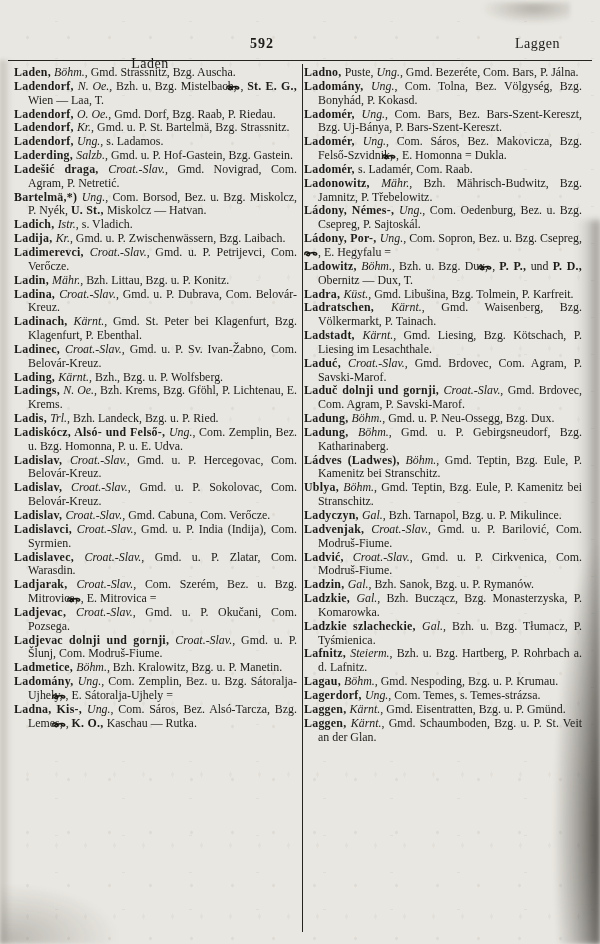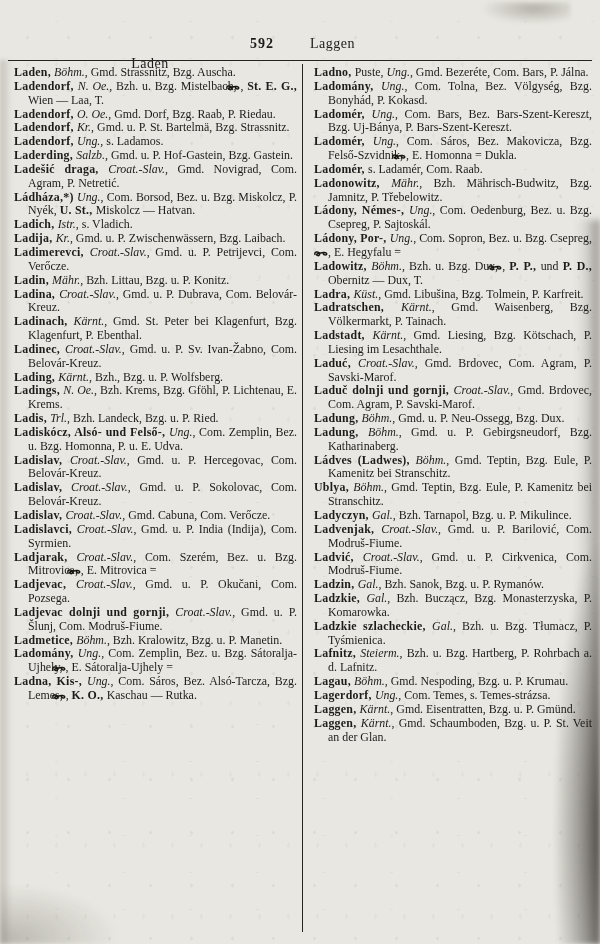--- a/index.html
+++ b/index.html
@@ -33,31 +33,31 @@
   .smudge-left{left:0;top:60px;bottom:0;width:12px;
     background:linear-gradient(to right, rgba(60,55,48,0.22), transparent);
     filter:blur(2px);}
   .smudge-bl{left:0;bottom:0;width:120px;height:60px;
     background:radial-gradient(ellipse at 10% 90%, rgba(60,55,48,0.25), transparent 70%);
     filter:blur(2px);}
 
   .header{position:absolute;top:36px;left:0;width:100%;height:18px;font-size:14px;}
   .h-left{position:absolute;left:0;width:300px;text-align:center;letter-spacing:0.5px;margin-top:20px;}
   .h-center{position:absolute;left:250px;width:100px;font-weight:bold;letter-spacing:1px;}
-  .h-right{position:absolute;left:310px;width:250px;text-align:left;letter-spacing:0.5px;}
+  .h-right{position:absolute;left:310px;width:250px;text-align:right;letter-spacing:0.5px;}
   .header-rule{position:absolute;top:60px;left:8px;right:8px;height:0;border-top:1.6px solid #26241f;}
   .col-divider{position:absolute;top:64px;bottom:12px;left:302px;width:0;border-left:1.2px solid #26241f;}
 
   .column{
     position:absolute;top:66px;
     font-size:11.9px;line-height:13.85px;
     text-align:justify;
   }
   .column-left{left:14px;width:283px;}
-  .column-right{left:314px;width:278px;}
+  .column-right{left:304px;width:278px;}
   .entry{margin:0;padding-left:14px;text-indent:-14px;}
   .entry b{letter-spacing:0.25px;}
   .entry .ph{display:inline-block;vertical-align:-1px;line-height:0;}
 
   .footnote{margin-top:10px;font-size:11px;}
   .footnote-rule{width:92px;border-top:1.1px solid #26241f;margin:0 0 4px 0;}
   .footnote-text{padding-left:22px;letter-spacing:0.3px;}
 </style>
 </head>
 <body>
@@ -76,36 +76,37 @@
     <div class="entries">
         <p class="entry"><b>Laden, </b><i>Böhm.</i><span>, Gmd. Strassnitz, Bzg. Auscha.</span></p>
         <p class="entry"><b>Ladendorf, </b><i>N. Oe.</i><span>, Bzh. u. Bzg. Mistelbach, </span><span class="ph"><svg width="14" height="8" viewBox="0 0 30 16" aria-hidden="true">
               <path d="M2 11 Q1 5 7 6 Q13 7 12 11 Q11 15 7 13 Q4 11 9 9 L20 7 Q26 6 27 9 Q28 13 23 12 Q19 11 21 8" fill="none" stroke="#17150f" stroke-width="3.2" stroke-linecap="round"></path>
             </svg></span><span>, </span><b>St. E. G., </b><span>Wien — Laa, T.</span></p>
         <p class="entry"><b>Ladendorf, </b><i>O. Oe.</i><span>, Gmd. Dorf, Bzg. Raab, P. Riedau.</span></p>
         <p class="entry"><b>Ladendorf, </b><i>Kr.</i><span>, Gmd. u. P. St. Bartelmä, Bzg. Strassnitz.</span></p>
         <p class="entry"><b>Ladendorf, </b><i>Ung.</i><span>, s. Ladamos.</span></p>
         <p class="entry"><b>Laderding, </b><i>Salzb.</i><span>, Gmd. u. P. Hof-Gastein, Bzg. Gastein.</span></p>
         <p class="entry"><b>Ladešić draga, </b><i>Croat.-Slav.</i><span>, Gmd. Novigrad, Com. Agram, P. Netretić.</span></p>
-        <p class="entry"><b>Ládháza,*) </b><i>Ung.</i><span>, Com. Borsod, Bez. u. Bzg. Miskolcz, P. Nyék, </span><b>U. St., </b><span>Miskolcz — Hatvan.</span></p>
+        <p class="entry"><b>Bartelmä,*) </b><i>Ung.</i><span>, Com. Borsod, Bez. u. Bzg. Miskolcz, P. Nyék, </span><b>U. St., </b><span>Miskolcz — Hatvan.</span></p>
         <p class="entry"><b>Ladich, </b><i>Istr.</i><span>, s. Vladich.</span></p>
         <p class="entry"><b>Ladija, </b><i>Kr.</i><span>, Gmd. u. P. Zwischenwässern, Bzg. Laibach.</span></p>
         <p class="entry"><b>Ladimerevci, </b><i>Croat.-Slav.</i><span>, Gmd. u. P. Petrijevci, Com. Verőcze.</span></p>
         <p class="entry"><b>Ladin, </b><i>Mähr.</i><span>, Bzh. Littau, Bzg. u. P. Konitz.</span></p>
         <p class="entry"><b>Ladina, </b><i>Croat.-Slav.</i><span>, Gmd. u. P. Dubrava, Com. Belovár-Kreuz.</span></p>
         <p class="entry"><b>Ladinach, </b><i>Kärnt.</i><span>, Gmd. St. Peter bei Klagenfurt, Bzg. Klagenfurt, P. Ebenthal.</span></p>
         <p class="entry"><b>Ladinec, </b><i>Croat.-Slav.</i><span>, Gmd. u. P. Sv. Ivan-Žabno, Com. Belovár-Kreuz.</span></p>
         <p class="entry"><b>Lading, </b><i>Kärnt.</i><span>, Bzh., Bzg. u. P. Wolfsberg.</span></p>
         <p class="entry"><b>Ladings, </b><i>N. Oe.</i><span>, Bzh. Krems, Bzg. Gföhl, P. Lichtenau, E. Krems.</span></p>
         <p class="entry"><b>Ladis, </b><i>Trl.</i><span>, Bzh. Landeck, Bzg. u. P. Ried.</span></p>
         <p class="entry"><b>Ladiskócz, Alsó- und Felső-, </b><i>Ung.</i><span>, Com. Zemplin, Bez. u. Bzg. Homonna, P. u. E. Udva.</span></p>
         <p class="entry"><b>Ladislav, </b><i>Croat.-Slav.</i><span>, Gmd. u. P. Hercegovac, Com. Belovár-Kreuz.</span></p>
         <p class="entry"><b>Ladislav, </b><i>Croat.-Slav.</i><span>, Gmd. u. P. Sokolovac, Com. Belovár-Kreuz.</span></p>
         <p class="entry"><b>Ladislav, </b><i>Croat.-Slav.</i><span>, Gmd. Cabuna, Com. Verőcze.</span></p>
         <p class="entry"><b>Ladislavci, </b><i>Croat.-Slav.</i><span>, Gmd. u. P. India (Indija), Com. Syrmien.</span></p>
+        <p class="entry"><b>Ladislavec, </b><i>Croat.-Slav.</i><span>, Gmd. u. P. Zlatar, Com. Warasdin.</span></p>
         <p class="entry"><b>Ladjarak, </b><i>Croat.-Slav.</i><span>, Com. Szerém, Bez. u. Bzg. Mitrovica, </span><span class="ph"><svg width="14" height="8" viewBox="0 0 30 16" aria-hidden="true">
               <path d="M2 11 Q1 5 7 6 Q13 7 12 11 Q11 15 7 13 Q4 11 9 9 L20 7 Q26 6 27 9 Q28 13 23 12 Q19 11 21 8" fill="none" stroke="#17150f" stroke-width="3.2" stroke-linecap="round"></path>
             </svg></span><span>, E. Mitrovica =</span></p>
         <p class="entry"><b>Ladjevac, </b><i>Croat.-Slav.</i><span>, Gmd. u. P. Okučani, Com. Pozsega.</span></p>
         <p class="entry"><b>Ladjevac dolnji und gornji, </b><i>Croat.-Slav.</i><span>, Gmd. u. P. Šlunj, Com. Modruš-Fiume.</span></p>
         <p class="entry"><b>Ladmetice, </b><i>Böhm.</i><span>, Bzh. Kralowitz, Bzg. u. P. Manetin.</span></p>
         <p class="entry"><b>Ladomány, </b><i>Ung.</i><span>, Com. Zemplin, Bez. u. Bzg. Sátoralja-Ujhely, </span><span class="ph"><svg width="14" height="8" viewBox="0 0 30 16" aria-hidden="true">
               <path d="M2 11 Q1 5 7 6 Q13 7 12 11 Q11 15 7 13 Q4 11 9 9 L20 7 Q26 6 27 9 Q28 13 23 12 Q19 11 21 8" fill="none" stroke="#17150f" stroke-width="3.2" stroke-linecap="round"></path>
             </svg></span><span>, E. Sátoralja-Ujhely =</span></p>
         <p class="entry"><b>Ladna, Kis-, </b><i>Ung.</i><span>, Com. Sáros, Bez. Alsó-Tarcza, Bzg. Lemes, </span><span class="ph"><svg width="14" height="8" viewBox="0 0 30 16" aria-hidden="true">

